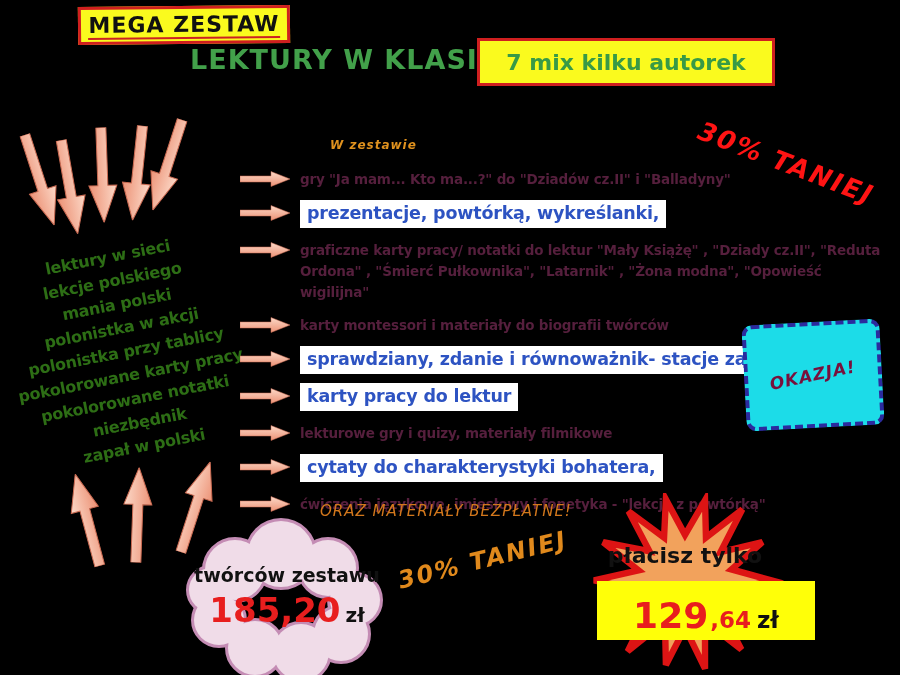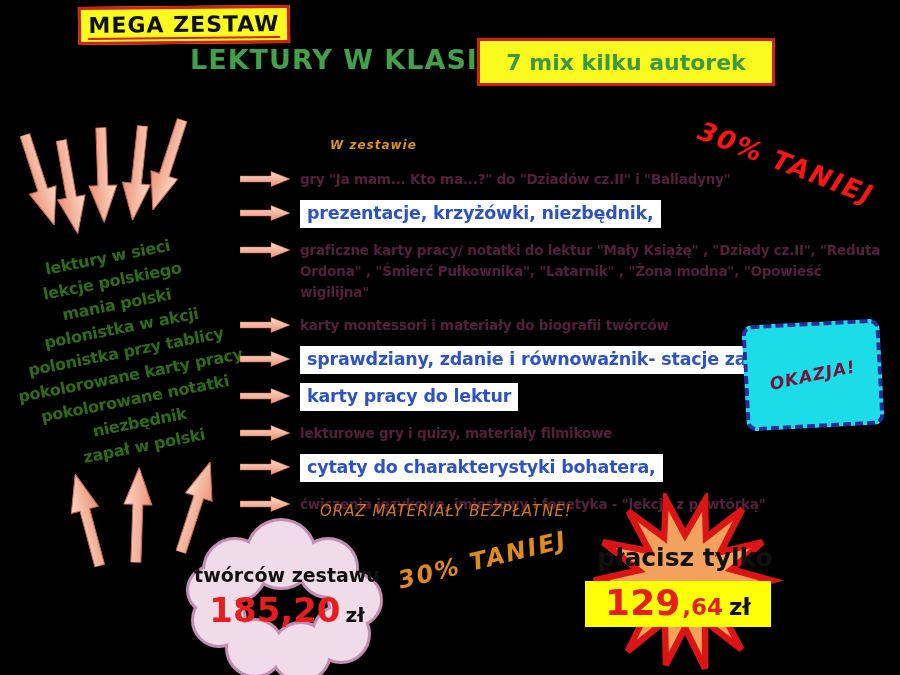--- a/index.html
+++ b/index.html
@@ -64,25 +64,25 @@
   
   .cloud{left:183px; top:512px; width:208px; height:170px;}
   .cloud svg{position:absolute; left:0; top:0; width:100%; height:100%;}
   .cloud .label{position:absolute; left:0; top:52px; width:100%; text-align:center; color:#111; font-weight:bold; font-size:19px;}
   .cloud .price{position:absolute; left:0; top:78px; width:100%; text-align:center;}
   .cloud .price .big{color:var(--price-red); font-weight:bold; font-size:34px;margin-top:29px;}
   .cloud .price .cur{color:#111; font-weight:bold; font-size:20px;}
   
   .star{left:565px; top:493px; width:240px; height:182px;}
   .star svg{position:absolute; left:0; top:0; width:100%; height:100%;}
-  .star .label{position:absolute; left:0; top:50px; width:100%; text-align:center; color:#111; font-weight:bold; font-size:25px;}
+  .star .label{position:absolute; left:0; top:50px; width:100%; text-align:center; color:#111; font-weight:bold; font-size:22px;}
   .star .pricebox{
-    position:absolute; left:20px; top:88px; width:186px; height:44px;
+    position:absolute; left:32px; top:88px; width:218px; height:44px;
     background:#ffff08; display:flex; align-items:baseline; justify-content:center; gap:2px;
-    padding-top:2px;
+    padding-top:15px;
   }
   .star .pricebox .big{color:var(--price-red); font-weight:bold; font-size:36px; line-height:40px;}
   .star .pricebox .cents{color:var(--price-red); font-weight:bold; font-size:23px;}
   .star .pricebox .cur{color:#111; font-weight:bold; font-size:23px; margin-left:4px;}
   .bigarrow{width:95px; height:30px; transform-origin:50% 50%;}
 </style>
 </head>
 <body>
 
 <div class="stage">
@@ -167,21 +167,21 @@
       <div class="row highlight">
         <svg viewBox="0 0 100 30">
           <defs>
             <linearGradient id="ag1" x1="0" y1="0" x2="0" y2="1">
               <stop offset="0" stop-color="#fcd9c8"></stop>
               <stop offset="1" stop-color="#ec9276"></stop>
             </linearGradient>
           </defs>
           <polygon points="0,9 62,9 62,0 100,15 62,30 62,21 0,21" fill="url(#ag1)" stroke="#c96a52" stroke-width="1"></polygon>
         </svg>
-        <span class="txt">prezentacje, krzyżówki, niezbędnik,</span>
+        <span class="txt">prezentacje, powtórką, wykreślanki,</span>
       </div>
 
       <div class="row maroon">
         <svg viewBox="0 0 100 30">
           <defs>
             <linearGradient id="ag1" x1="0" y1="0" x2="0" y2="1">
               <stop offset="0" stop-color="#fcd9c8"></stop>
               <stop offset="1" stop-color="#ec9276"></stop>
             </linearGradient>
           </defs>

